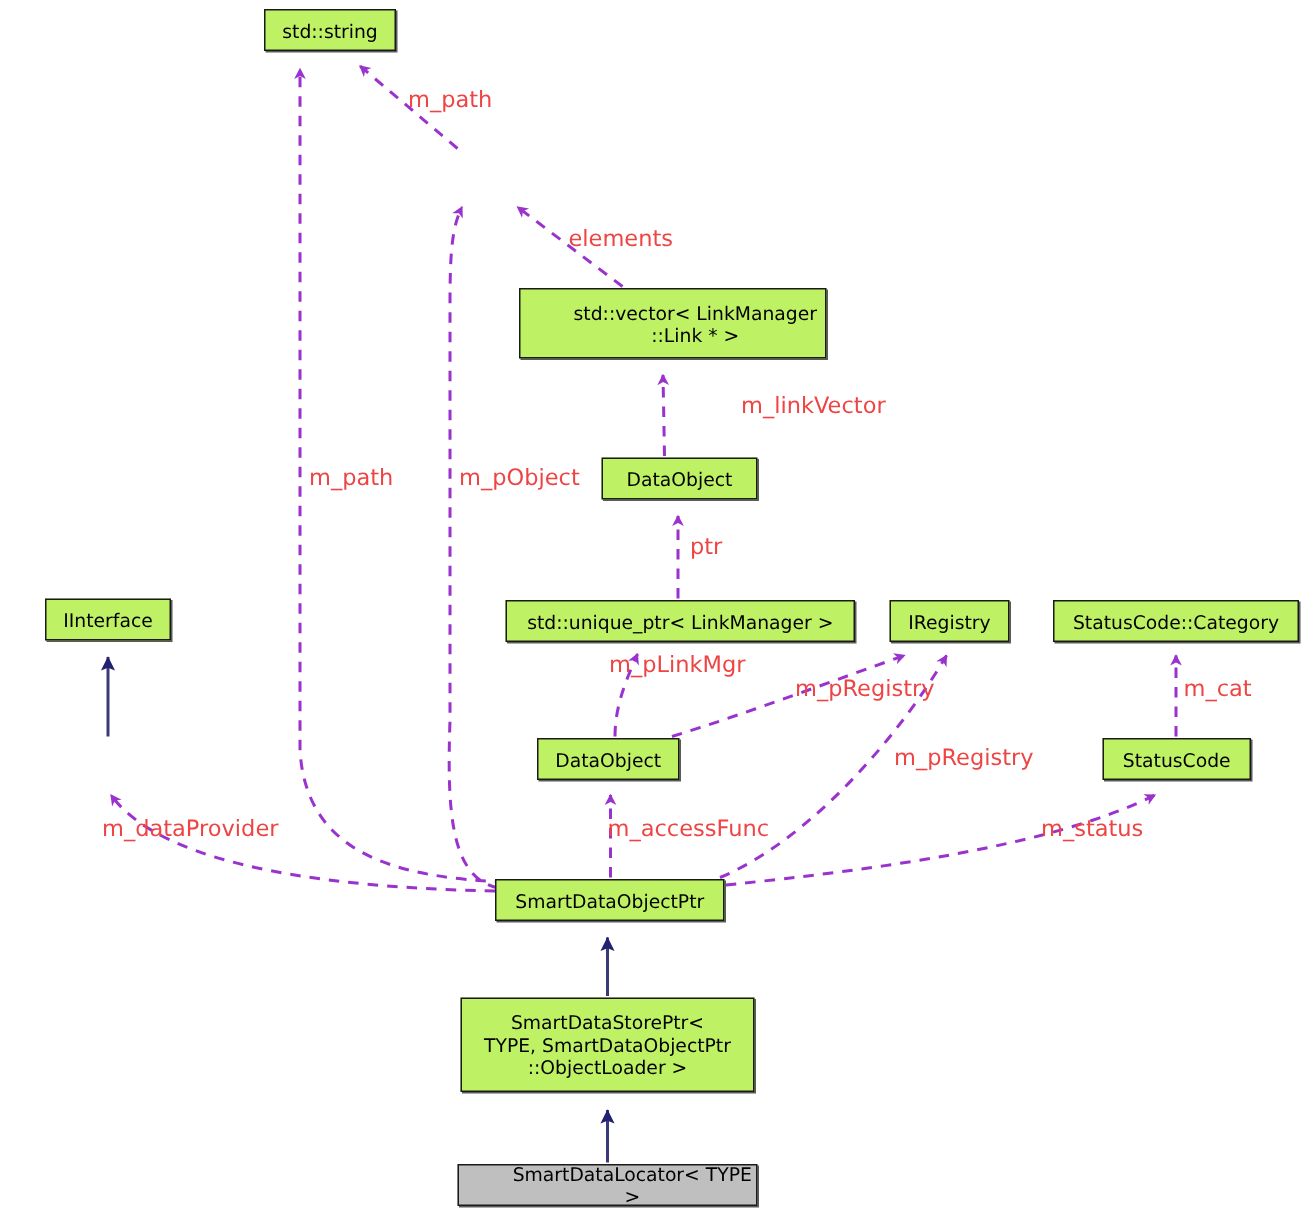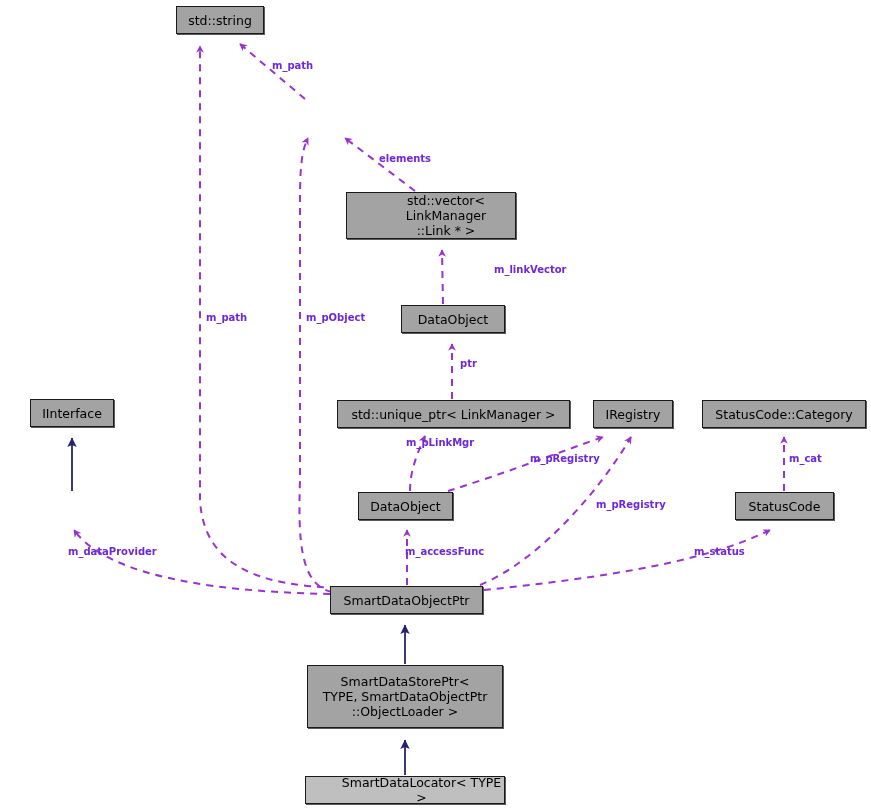--- a/index.html
+++ b/index.html
@@ -20,45 +20,44 @@
     left: 0;
     top: 0;
     width: 871px;
     height: 811px;
     pointer-events: none;
   }
   .node {
     position: absolute;
     box-sizing: border-box;
     border: 1px solid #1a1a1a;
-    background: #a3a3a3;
+    background: #bef264;
     color: #000000;
     font-size: 12.5px;
     line-height: 15px;
     display: flex;
     align-items: center;
     justify-content: center;
     text-align: center;
     white-space: pre-line;
     box-shadow: 1px 1px 0 0 #5a5a5a;
     z-index: 3;
   }
   .node.current {
     background: #bfbfbf;
     padding-left: 33px;
   }
   .edge-label {
     position: absolute;
-    font-size: 10px;
+    font-size: 15px;
     line-height: 14px;
-    color: #6d28d9;
+    color: #ef4444;
     background: transparent;
     white-space: nowrap;
     z-index: 4;
-    font-weight: bold;
   }
 </style>
 </head>
 <body>
 
 <div id="diagram">
 
   <svg id="edge-layer" width="871" height="811" viewBox="0 0 871 811" xmlns="http://www.w3.org/2000/svg">
     <defs>
       <marker id="arrow-usage" markerWidth="9" markerHeight="9" refX="7.2" refY="4.5" orient="auto" markerUnits="userSpaceOnUse">
@@ -101,21 +100,21 @@
     <g stroke="#3a3a78" stroke-width="2" fill="none" marker-end="url(#arrow-inherit)">
       <path d="M 72,491 L 72,438"></path>
       <path d="M 405,664 L 405,625"></path>
       <path d="M 405,775 L 405,740"></path>
     </g>
   </svg>
 
   <div class="node" style="left:176px; top:6px; width:88px; height:28px;">std::string</div>
 
 
-  <div class="node" style="left:346px; top:192px; width:170px; height:47px;padding-left:30px;">std::vector&lt; LinkManager
+  <div class="node" style="left:346px; top:192px; width:205px; height:47px;padding-left:30px;">std::vector&lt; LinkManager
 ::Link * &gt;</div>
 
   <div class="node" style="left:401px; top:305px; width:104px; height:28px;">DataObject</div>
 
   <div class="node" style="left:30px; top:399px; width:84px; height:28px;">IInterface</div>
 
   <div class="node" style="left:337px; top:400px; width:233px; height:28px;">std::unique_ptr&lt; LinkManager &gt;</div>
 
   <div class="node" style="left:593px; top:400px; width:80px; height:28px;">IRegistry</div>
 

